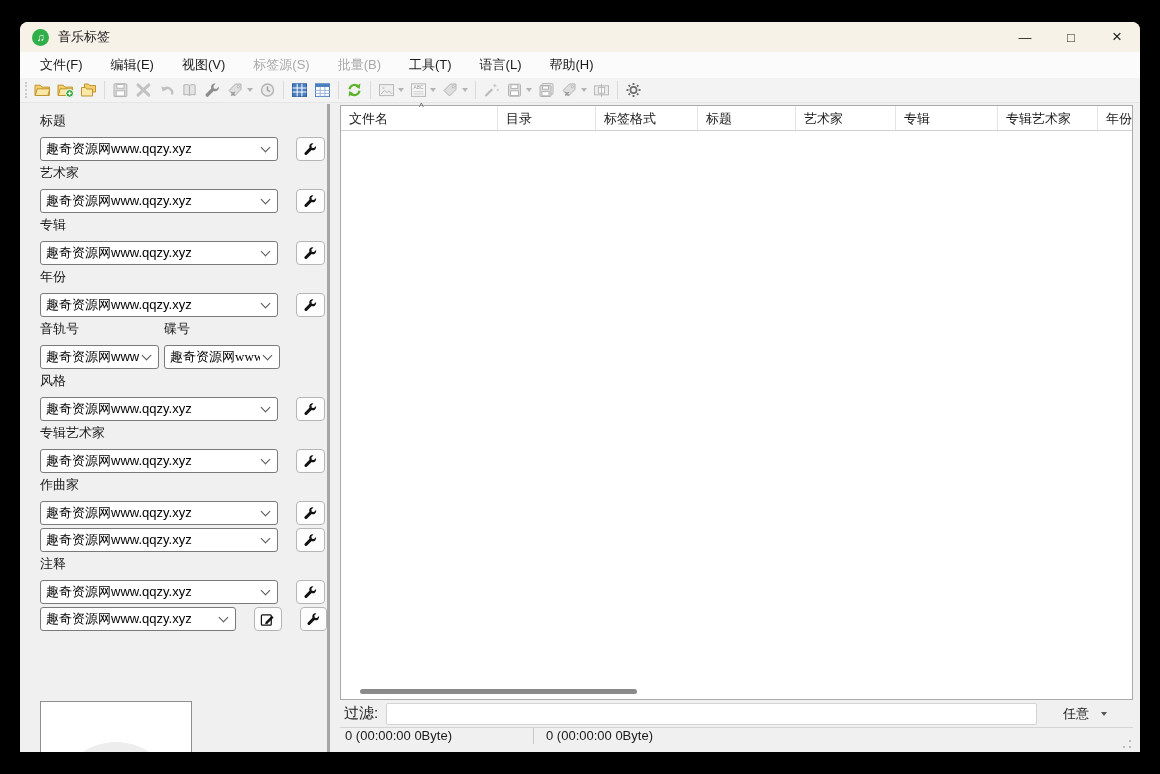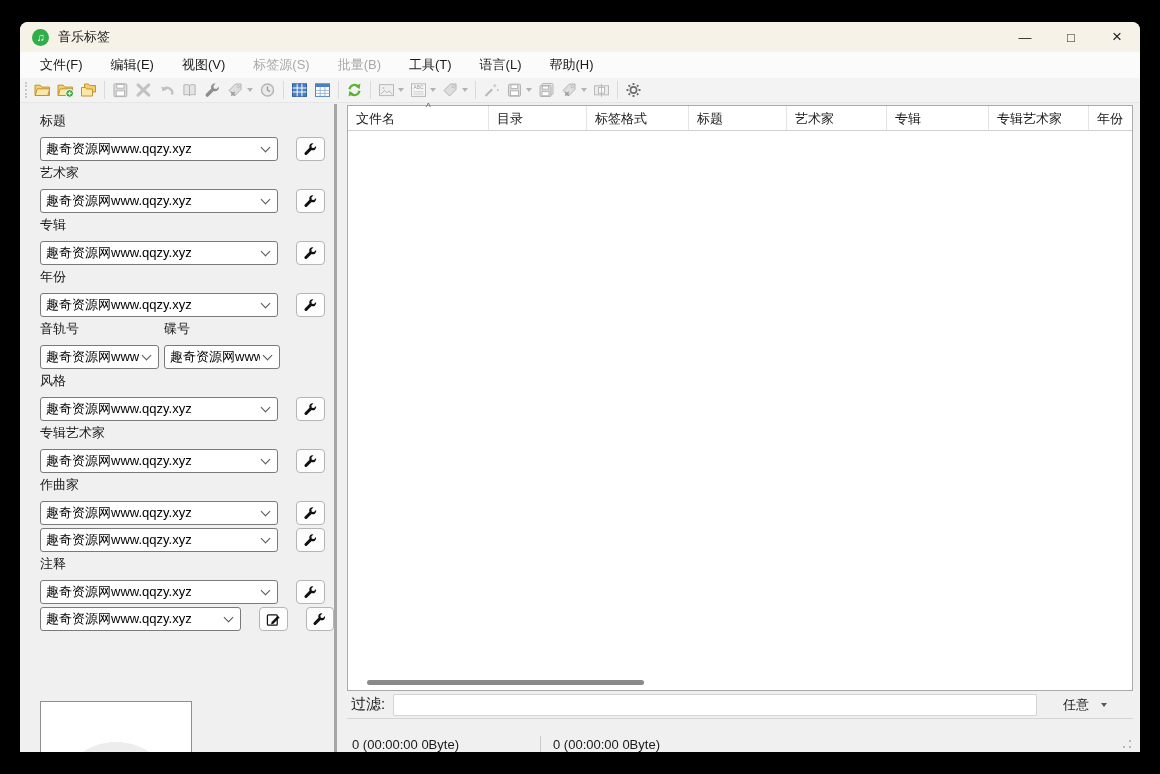--- a/index.html
+++ b/index.html
@@ -48,21 +48,21 @@
   .combo .ctext { font-size:13px; color:#000; white-space:nowrap; overflow:hidden; flex:1; }
   .chev { width:7px; height:7px; border-right:1.6px solid #555; border-bottom:1.6px solid #555;
     transform:rotate(45deg); margin:-3px 8px 0 4px; flex:none; }
   .w238 { width:238px; }
   .w119 { width:119px; }
   .w116 { width:116px; }
   .w207 { width:207px; }
   .sqbtn { width:29px; height:24px; margin-left:6px; background:#fdfdfd; border:1px solid #b5b5b5;
     border-radius:4px; display:flex; align-items:center; justify-content:center; padding:0; }
   .halfrow { display:flex; }
-  .halfrow .field + .field { margin-left:5px; }
+  .halfrow .field + .field { margin-left:5px;font-family:Liberation Serif, serif; }
   .coverbox { position:absolute; left:20px; top:597px; width:152px; height:95px;
     background:#fff; border:1px solid #8f8f8f; overflow:hidden; }
   .coverdisc { position:absolute; left:50%; top:40px; transform:translateX(-50%);
     width:120px; height:120px; border-radius:50%; background:#ededed; }
 
   
   .tablewrap { flex:1; background:#fff; border:1px solid #a9a9a9; display:flex;
     flex-direction:column; position:relative; }
   .thead { height:25px; display:flex; border-bottom:1px solid #d0d0d0; background:#fff; position:relative; }
   .th { font-size:13px; color:#1a1a1a; padding-left:8px; line-height:25px;
@@ -77,21 +77,21 @@
   
   .filterbar { height:27px; display:flex; align-items:center; }
   .flbl { font-size:15px; color:#1a1a1a; margin:0 8px 0 4px; white-space:nowrap; }
   .finput { flex:1; height:22px; background:#fff; border:1px solid #d4d4d4; border-radius:2px;
     font-size:13px; padding:0 5px; outline:none; font-family:inherit; }
   .fmode { width:96px; display:flex; align-items:center; justify-content:center; }
   .fmode .txt { font-size:13px; color:#1a1a1a; }
   .fmode .caret { margin-left:12px; border-top-color:#555; }
 
   
-  .statusbar { height:34px; border-top:1px solid #d5d5d5; display:flex; align-items:flex-end; position:relative; }
+  .statusbar { height:25px; border-top:1px solid #d5d5d5; display:flex; align-items:flex-start; position:relative; }
   .stxt { font-size:13px; color:#1a1a1a; }
   .s1 { margin-left:5px; width:188px; }
   .sdiv { width:1px; height:16px; background:#c9c9c9; margin-right:12px; }
   .resizegrip { position:absolute; right:1px; bottom:3px; width:10px; height:10px;
     background:
       radial-gradient(circle at 8px 2px,#bbb 1px,transparent 1.4px),
       radial-gradient(circle at 8px 8px,#bbb 1px,transparent 1.4px),
       radial-gradient(circle at 2px 8px,#bbb 1px,transparent 1.4px); }
 </style>
 </head>
@@ -479,21 +479,21 @@
       </div>
     </div>
 
     <div class="splitter"></div>
 
     <div class="rightpanel">
 
       <div class="tablewrap">
         <div class="thead">
           <span class="sort">^</span>
-          <div class="th" style="width:141px">文件名</div>
+          <div class="th" style="width:157px">文件名</div>
           <div class="th" style="width:98px">目录</div>
           <div class="th" style="width:102px">标签格式</div>
           <div class="th" style="width:98px">标题</div>
           <div class="th" style="width:100px">艺术家</div>
           <div class="th" style="width:102px">专辑</div>
           <div class="th" style="width:100px">专辑艺术家</div>
           <div class="th">年份</div>
         </div>
         <div class="tbody"></div>
         <div class="hscroll">

